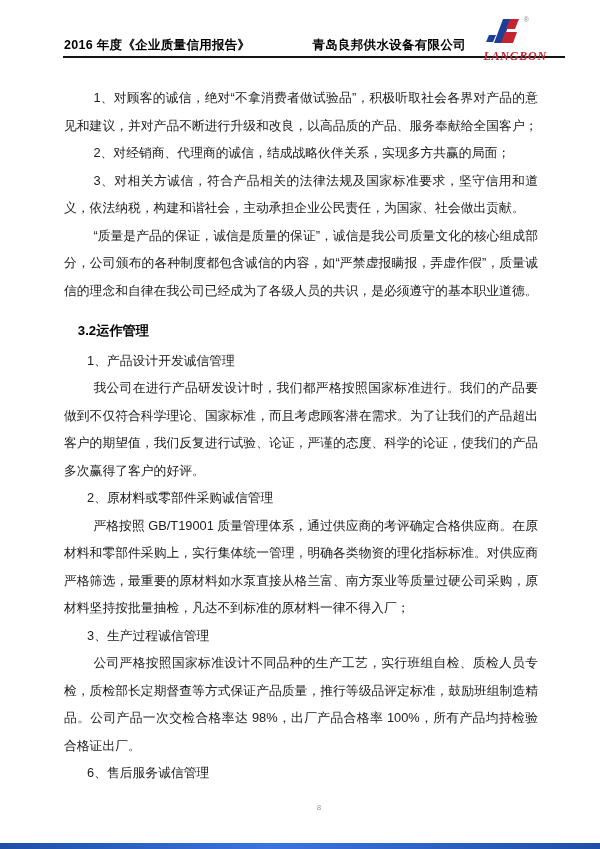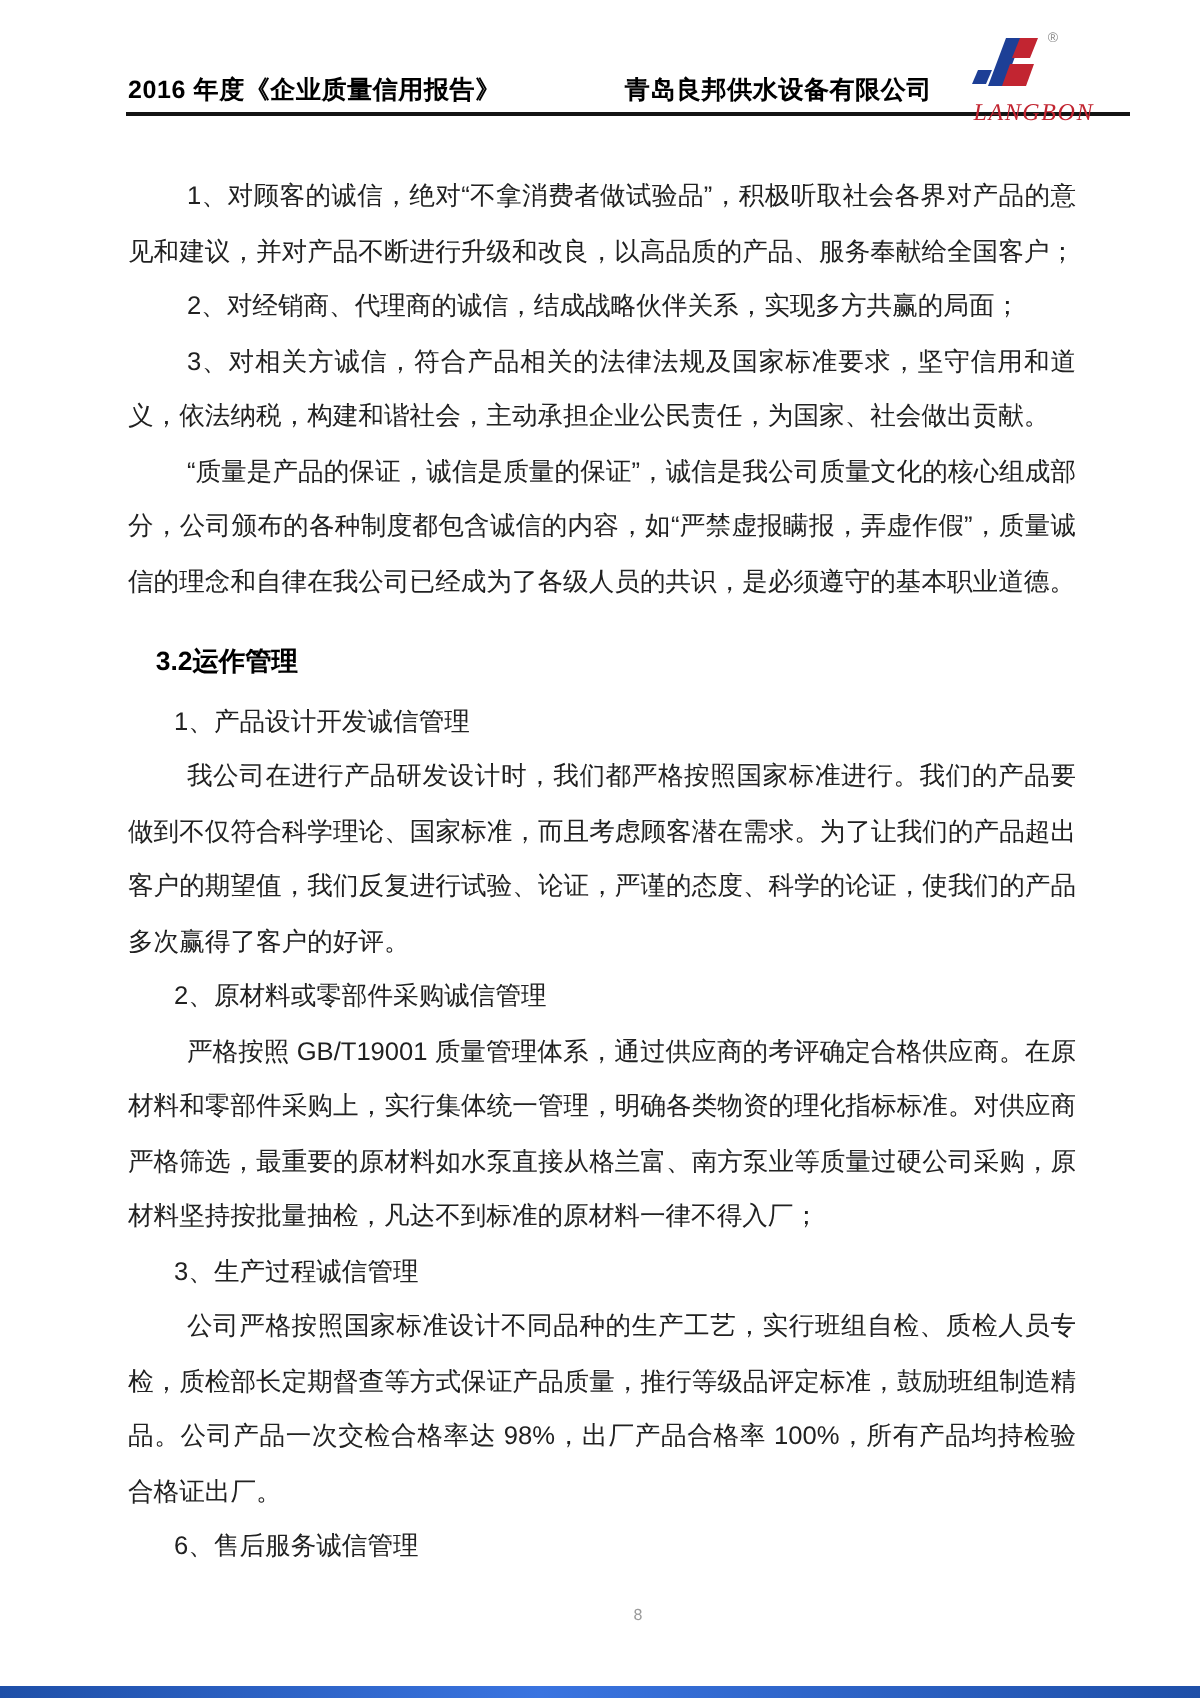--- a/index.html
+++ b/index.html
@@ -31,21 +31,21 @@
   }
   .logo { position:absolute; right:18px; bottom:-8px; width:86px; height:48px; }
   .logo-mark { position:absolute; right:26px; top:0; }
   .logo-reg {
     position:absolute; right:18px; top:0;
     font-size:7px; color:#8a8a8a;
   }
   .logo-wordmark {
     position:absolute; right:0; bottom:0;
     font-family:"Liberation Serif","DejaVu Serif",serif;
-    font-style:italic; font-weight:normal;
+    font-style:italic; font-weight:bold;
     font-size:12px; letter-spacing:0.8px;
     color:#c22531; white-space:nowrap;
   }
 
   
   .body-text {
     position:absolute; left:64px; top:84px; width:474px;
     font-size:12.8px; line-height:27.5px;
     text-align:justify;
   }

